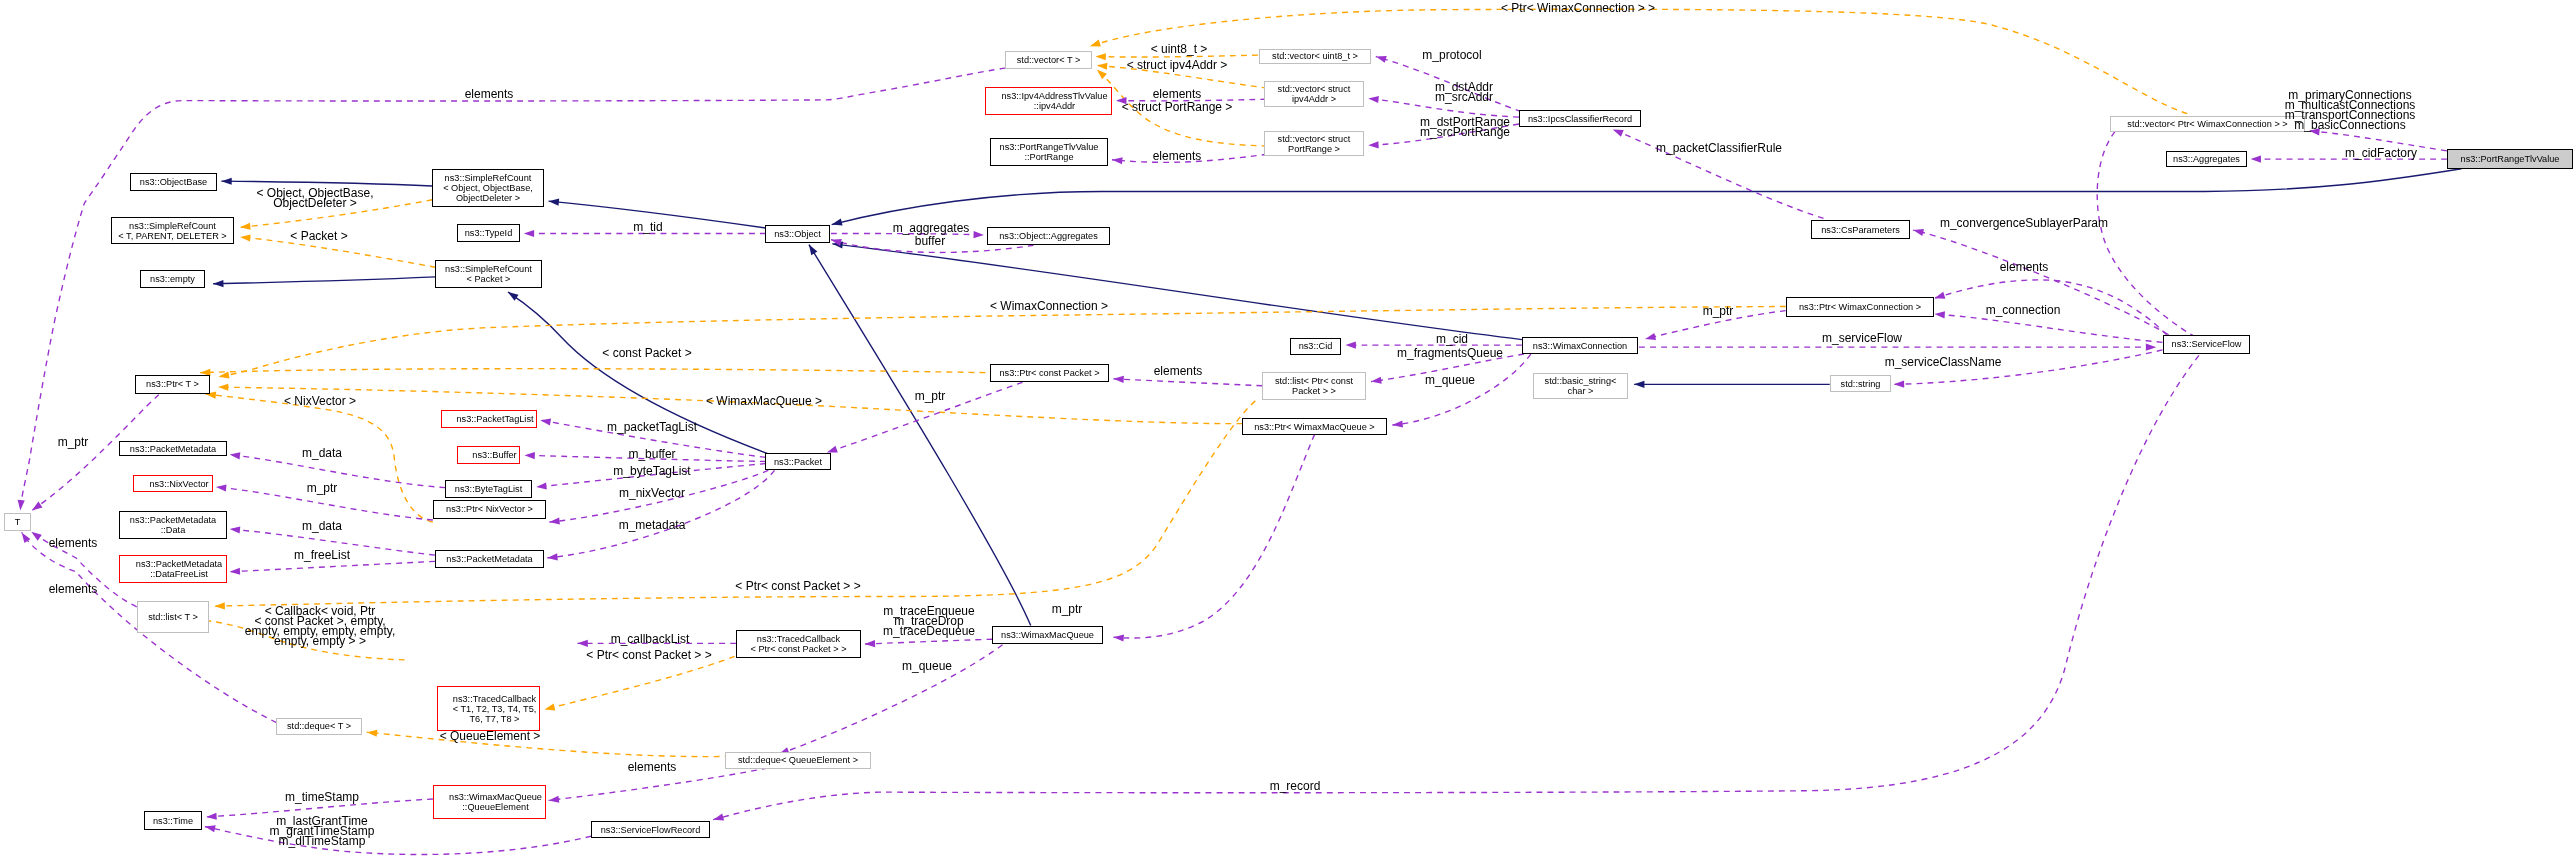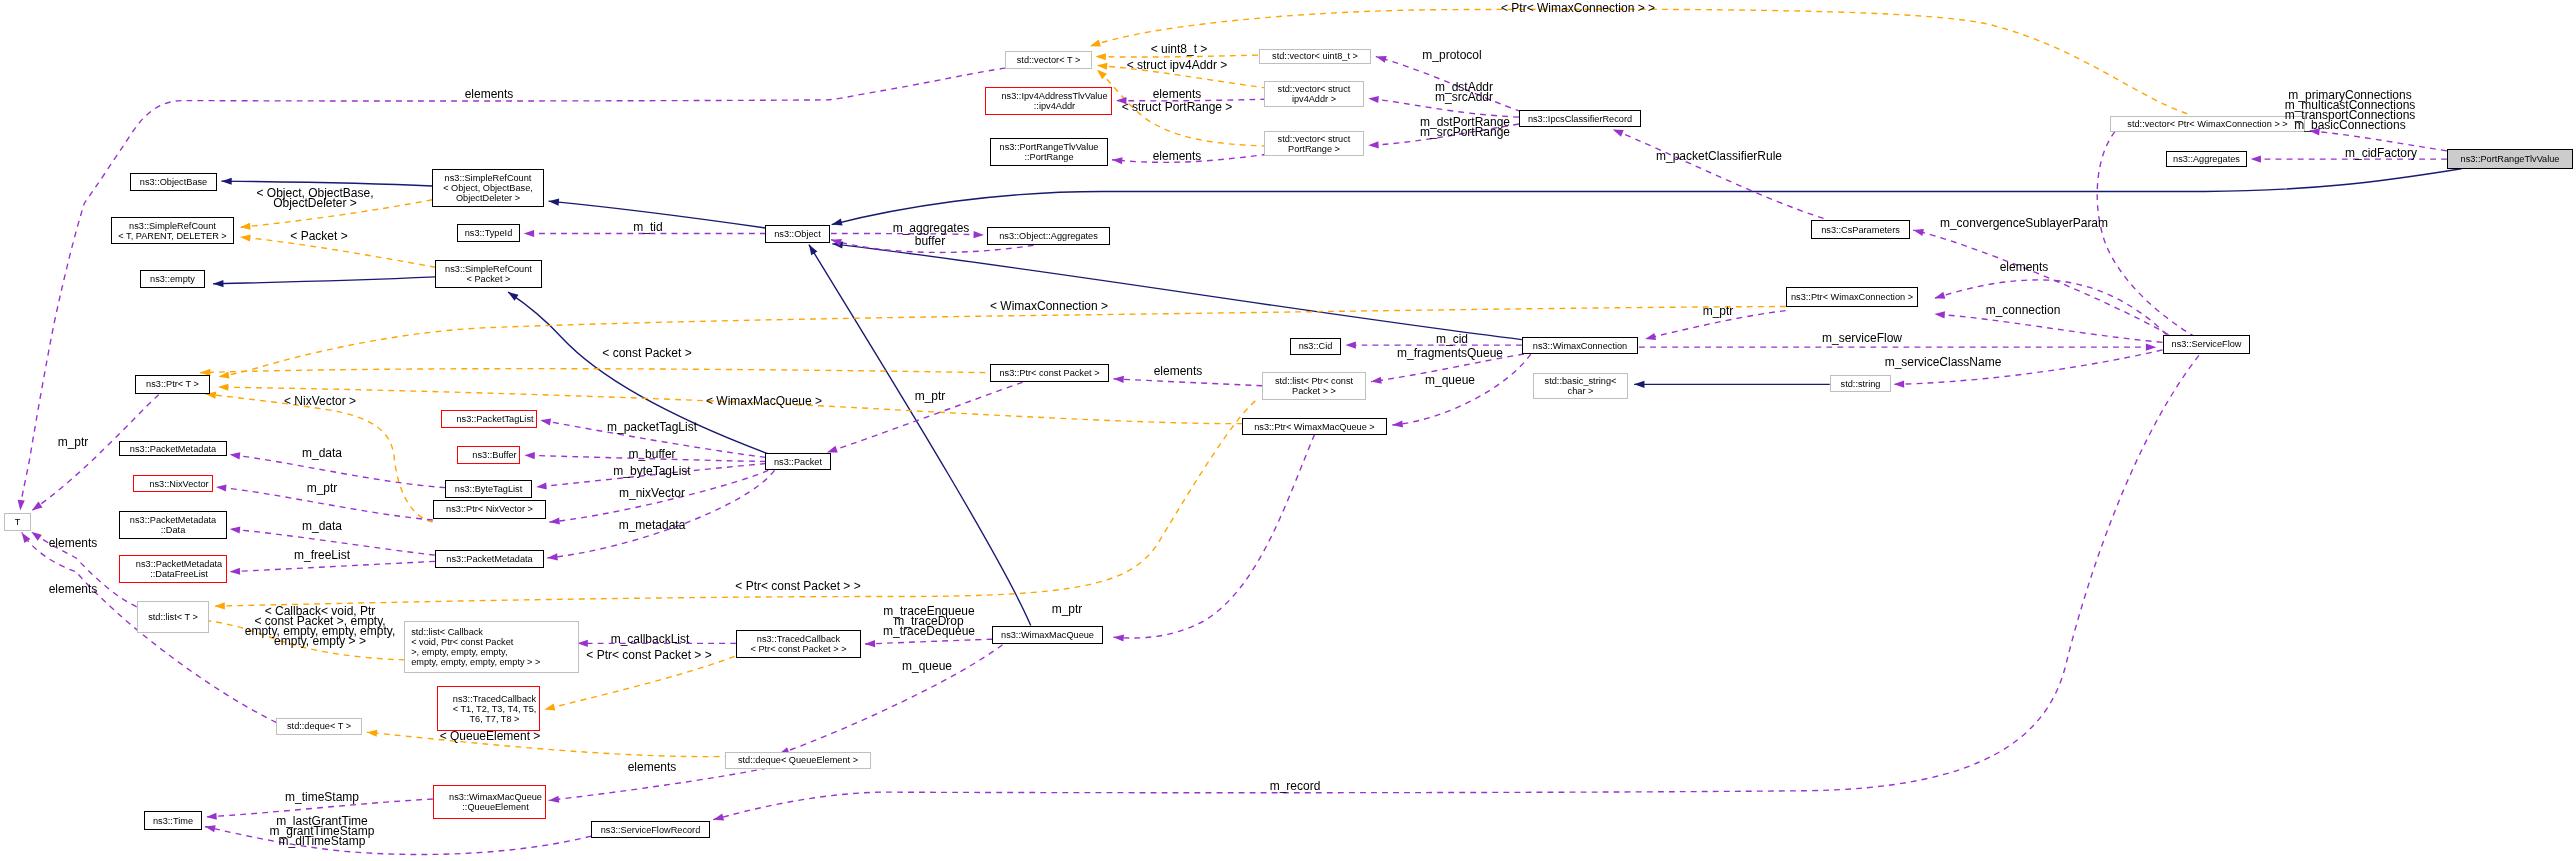--- a/index.html
+++ b/index.html
@@ -176,24 +176,20 @@
 ::Data</div>
 <div class="node red" style="left:119px;top:555px;width:108px;height:27.6px;">ns3::PacketMetadata
 ::DataFreeList</div>
 <div class="node red" style="left:441px;top:410px;width:96px;height:18px;">ns3::PacketTagList</div>
 <div class="node red" style="left:457px;top:446px;width:63px;height:18px;">ns3::Buffer</div>
 <div class="node plain" style="left:445px;top:480px;width:87px;height:18px;">ns3::ByteTagList</div>
 <div class="node plain" style="left:433px;top:500px;width:113px;height:18.6px;">ns3::Ptr&lt; NixVector &gt;</div>
 <div class="node plain" style="left:435px;top:550px;width:109px;height:18px;">ns3::PacketMetadata</div>
 <div class="node plain" style="left:765px;top:453px;width:66px;height:17px;">ns3::Packet</div>
 <div class="node grey" style="left:137px;top:601px;width:72px;height:32px;">std::list&lt; T &gt;</div>
-<div class="node grey lalign" style="left:404px;top:621px;width:175px;height:52px;">std::list&lt; Callback
-&lt; void, Ptr&lt; const Packet
-&gt;, empty, empty, empty,
-empty, empty, empty, empty &gt; &gt;</div>
 <div class="node red" style="left:437px;top:686px;width:103px;height:45px;">ns3::TracedCallback
 &lt; T1, T2, T3, T4, T5,
 T6, T7, T8 &gt;</div>
 <div class="node grey" style="left:276px;top:718px;width:86px;height:16.5px;">std::deque&lt; T &gt;</div>
 <div class="node grey" style="left:725px;top:752px;width:146px;height:16.5px;">std::deque&lt; QueueElement &gt;</div>
 <div class="node red" style="left:433px;top:785px;width:113px;height:34px;">ns3::WimaxMacQueue
 ::QueueElement</div>
 <div class="node plain" style="left:144px;top:811px;width:58px;height:19.3px;">ns3::Time</div>
 <div class="node plain" style="left:591px;top:821px;width:119px;height:17px;">ns3::ServiceFlowRecord</div>
 <div class="node plain" style="left:736px;top:630px;width:125px;height:28px;">ns3::TracedCallback
@@ -213,21 +209,21 @@
 <div class="node plain" style="left:1811px;top:220px;width:99px;height:19.3px;">ns3::CsParameters</div>
 <div class="node plain" style="left:990px;top:364px;width:119px;height:18px;">ns3::Ptr&lt; const Packet &gt;</div>
 <div class="node plain" style="left:1290px;top:338px;width:51px;height:16.5px;">ns3::Cid</div>
 <div class="node grey" style="left:1262px;top:372px;width:104px;height:27.6px;">std::list&lt; Ptr&lt; const
 Packet &gt; &gt;</div>
 <div class="node plain" style="left:1242px;top:418px;width:145px;height:17px;">ns3::Ptr&lt; WimaxMacQueue &gt;</div>
 <div class="node plain" style="left:1522px;top:337px;width:116px;height:17px;">ns3::WimaxConnection</div>
 <div class="node grey" style="left:1533px;top:373px;width:95px;height:25.5px;">std::basic_string&lt;
 char &gt;</div>
 <div class="node grey" style="left:1830px;top:375px;width:61px;height:17px;">std::string</div>
-<div class="node plain" style="left:1786px;top:287px;width:132px;height:20px;">ns3::Ptr&lt; WimaxConnection &gt;</div>
+<div class="node plain" style="left:1786px;top:297px;width:148px;height:20px;">ns3::Ptr&lt; WimaxConnection &gt;</div>
 <div class="node plain" style="left:2163px;top:335px;width:87px;height:18.6px;">ns3::ServiceFlow</div>
 <div class="node grey" style="left:2110px;top:116px;width:195px;height:16px;">std::vector&lt; Ptr&lt; WimaxConnection &gt; &gt;</div>
 <div class="node plain" style="left:2166px;top:151px;width:81px;height:16px;">ns3::Aggregates</div>
 <div class="node cur" style="left:2447px;top:149px;width:126px;height:20px;">ns3::PortRangeTlvValue</div>
 <div class="elab" style="left:315px;top:198px;">&lt; Object, ObjectBase,
 ObjectDeleter &gt;</div>
 <div class="elab" style="left:319px;top:236px;">&lt; Packet &gt;</div>
 <div class="elab" style="left:647px;top:353px;">&lt; const Packet &gt;</div>
 <div class="elab" style="left:320px;top:401px;">&lt; NixVector &gt;</div>
 <div class="elab" style="left:764px;top:401px;">&lt; WimaxMacQueue &gt;</div>
@@ -266,21 +262,21 @@
 <div class="elab" style="left:322px;top:831px;">m_lastGrantTime
 m_grantTimeStamp
 m_dlTimeStamp</div>
 <div class="elab" style="left:1177px;top:94px;">elements</div>
 <div class="elab" style="left:1177px;top:156px;">elements</div>
 <div class="elab" style="left:1452px;top:55px;">m_protocol</div>
 <div class="elab" style="left:1464px;top:92px;">m_dstAddr
 m_srcAddr</div>
 <div class="elab" style="left:1465px;top:127px;">m_dstPortRange
 m_srcPortRange</div>
-<div class="elab" style="left:1719px;top:156px;">m_packetClassifierRule</div>
+<div class="elab" style="left:1719px;top:148px;">m_packetClassifierRule</div>
 <div class="elab" style="left:1452px;top:339px;">m_cid</div>
 <div class="elab" style="left:1450px;top:353px;">m_fragmentsQueue</div>
 <div class="elab" style="left:1178px;top:371px;">elements</div>
 <div class="elab" style="left:1450px;top:380px;">m_queue</div>
 <div class="elab" style="left:2023px;top:310px;">m_connection</div>
 <div class="elab" style="left:2024px;top:267px;">elements</div>
 <div class="elab" style="left:1862px;top:338px;">m_serviceFlow</div>
 <div class="elab" style="left:1943px;top:362px;">m_serviceClassName</div>
 <div class="elab" style="left:2024px;top:223px;">m_convergenceSublayerParam</div>
 <div class="elab" style="left:2350px;top:110px;">m_primaryConnections

